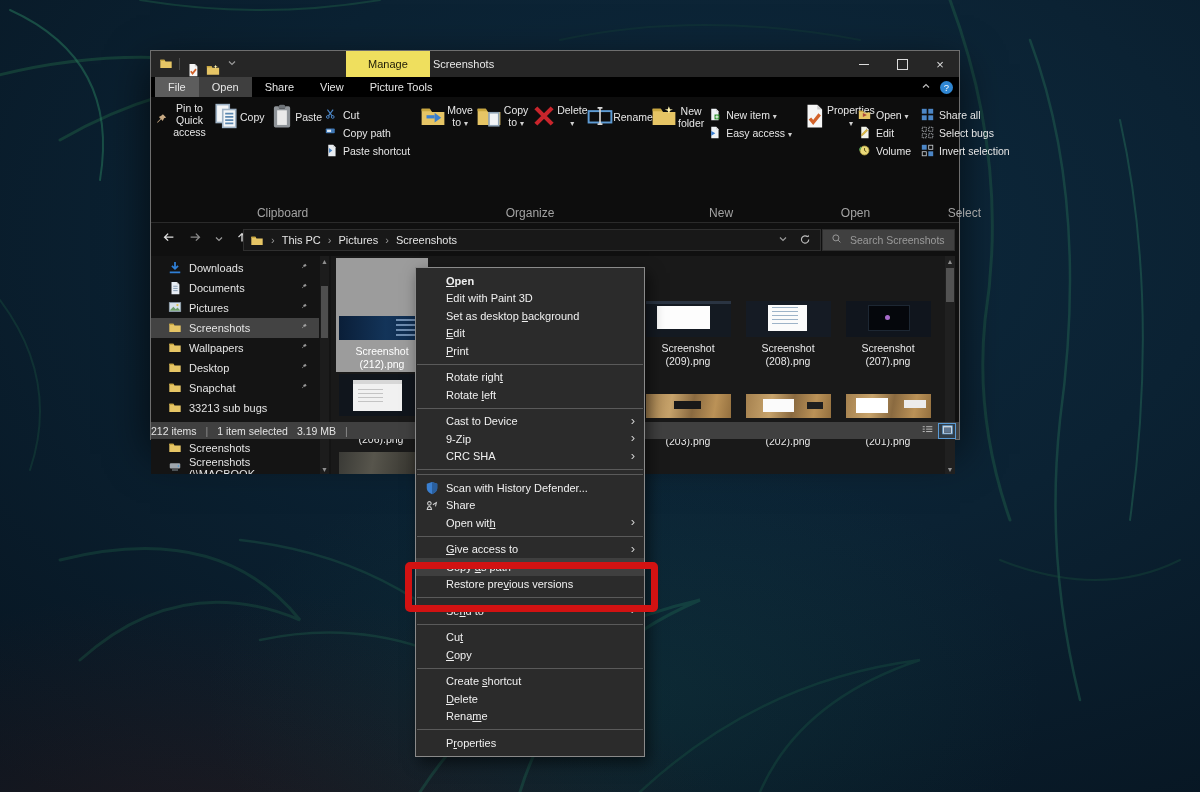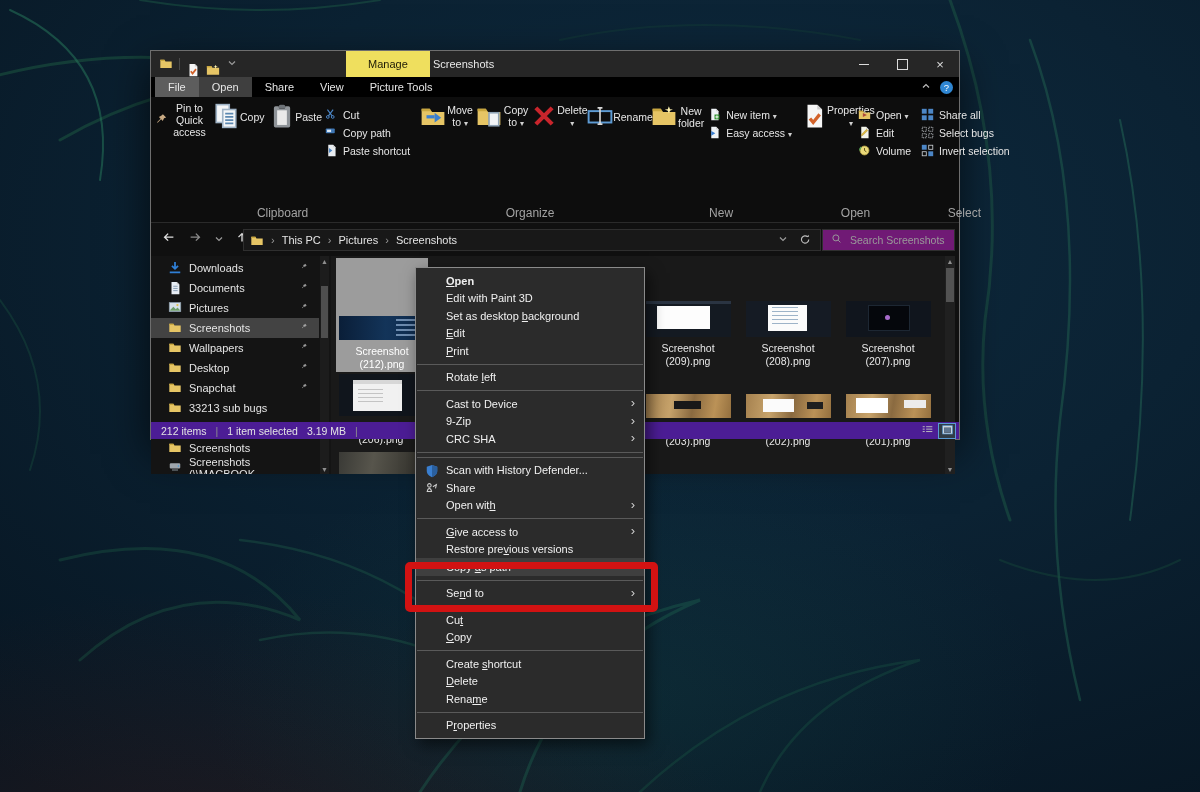--- a/index.html
+++ b/index.html
@@ -46,21 +46,21 @@
   .smallbtn .sicon{width:13px;height:13px;display:inline-flex;}
   .caret{font-size:8px;color:#cfcfcf;}
   
   .navrow{position:absolute;left:0;top:173px;right:0;height:32px;background:#101010;display:flex;align-items:center;}
   .navbtns{display:flex;align-items:center;gap:10px;padding:0 10px;color:#d8d8d8;}
   .addr{position:absolute;left:92px;top:5px;width:578px;height:22px;background:#181818;border:1px solid #2f2f2f;
     display:flex;align-items:center;font-size:11px;color:#e4e4e4;box-sizing:border-box;}
   .addr .crumbs{display:flex;align-items:center;gap:7px;padding-left:6px;flex:1;}
   .addr .gsep{color:#9a9a9a;font-size:11px;}
   .addr-right{display:flex;align-items:center;gap:10px;padding-right:8px;color:#bdbdbd;}
-  .searchbox{position:absolute;right:4px;top:5px;width:133px;height:22px;background:#701a75;border:1px solid #2f2f2f;
+  .searchbox{position:absolute;right:4px;top:5px;width:133px;height:22px;background:#404040;border:1px solid #2f2f2f;
     display:flex;align-items:center;gap:7px;padding-left:8px;box-sizing:border-box;color:#9a9a9a;font-size:10.5px;}
   
   .content{position:absolute;left:0;top:205px;right:4px;height:218px;display:flex;}
   .sidebar{position:relative;width:180px;background:#141414;overflow:hidden;}
   .srow{position:absolute;left:0;width:168px;height:20px;display:flex;align-items:center;color:#e4e4e4;font-size:11px;}
   .srow .sic{width:14px;height:14px;margin:0 7px 0 17px;display:inline-flex;}
   .srow.sel{background:#434343;}
   .srow .pin{margin-left:auto;margin-right:8px;display:inline-flex;opacity:.85;}
   .sscroll{position:absolute;right:2px;top:0;bottom:0;width:9px;background:#1c1c1c;}
   .sscroll .thumb{position:absolute;left:1px;width:7px;background:#4f4f4f;}
@@ -90,22 +90,22 @@
   .th-207::after{left:46%;top:38%;width:5px;height:5px;border-radius:50%;background:#a86ccc;}
   .th-tan{background:linear-gradient(100deg,#a5814f,#c7a36b 30%,#8a6a40 55%,#bb9257 80%,#94703f);}
   .th-tanbar::before{left:33%;top:28%;width:32%;height:36%;background:#181818;}
   .th-tanwin::before{left:20%;top:20%;width:36%;height:56%;background:#fbfbfb;}
   .th-tanwin::after{right:10%;top:32%;width:18%;height:30%;background:#1f1f1f;}
   .th-tantwo::before{left:12%;top:16%;width:38%;height:62%;background:#fff;}
   .th-tantwo::after{right:6%;top:24%;width:26%;height:36%;background:#ececec;}
   .selTile{position:absolute;background:#9c9c9c;}
   .selTile .tile-label{color:#ffffff;}
   
-  .statusbar{position:absolute;left:0;bottom:0;right:0;height:17px;background:#4c1d95;display:flex;align-items:center;
-    color:#e3e3e3;font-size:10.5px;gap:9px;padding-left:10px;}
+  .statusbar{position:absolute;left:0;bottom:0;right:0;height:17px;background:#404040;display:flex;align-items:center;
+    color:#e3e3e3;font-size:10.5px;gap:9px;}
   .statusbar .vsep{color:#8f8f8f;}
   .sb-icons{margin-left:auto;display:flex;align-items:center;gap:4px;padding-right:4px;height:100%;}
   .sbic{width:16px;height:14px;display:flex;align-items:center;justify-content:center;}
   .sbic.on{outline:1px solid #5a9bd5;background:#313c46;}
   
   .cmenu{position:absolute;left:415px;top:267px;width:230px;background:#2b2b2b;border:1px solid #8a8a8a;
     box-sizing:border-box;padding:4px 0;box-shadow:4px 6px 14px rgba(0,0,0,.55);z-index:5;}
   .mi{height:17.5px;display:flex;align-items:center;color:#f0f0f0;font-size:11px;padding-left:30px;position:relative;}
   .mi.hov{background:#3f3f3f;}
   .mi.bold{font-weight:bold;}
@@ -726,20 +726,25 @@
 
   </div>
     <div class="mi  ">
 
     <span><u>P</u>rint</span>
 
   </div>
     <div class="msep"></div>
     <div class="mi  ">
 
+    <span>Rotate righ<u>t</u></span>
+
+  </div>
+    <div class="mi  ">
+
     <span>Rotate <u>l</u>eft</span>
 
   </div>
     <div class="msep"></div>
     <div class="mi  ">
 
     <span>Cast to Device</span>
     <span class="sub">›</span>
   </div>
     <div class="mi  ">
@@ -779,28 +784,28 @@
 
     <span>Open wit<u>h</u></span>
     <span class="sub">›</span>
   </div>
     <div class="msep"></div>
     <div class="mi  ">
 
     <span><u>G</u>ive access to</span>
     <span class="sub">›</span>
   </div>
+    <div class="mi hov ">
+
+    <span>Copy <u>a</u>s path</span>
+
+  </div>
     <div class="mi  ">
 
     <span>Restore pre<u>v</u>ious versions</span>
-
-  </div>
-    <div class="mi hov ">
-
-    <span>Copy <u>a</u>s path</span>
 
   </div>
     <div class="msep"></div>
     <div class="mi  ">
 
     <span>Se<u>n</u>d to</span>
     <span class="sub">›</span>
   </div>
     <div class="msep"></div>
     <div class="mi  ">

